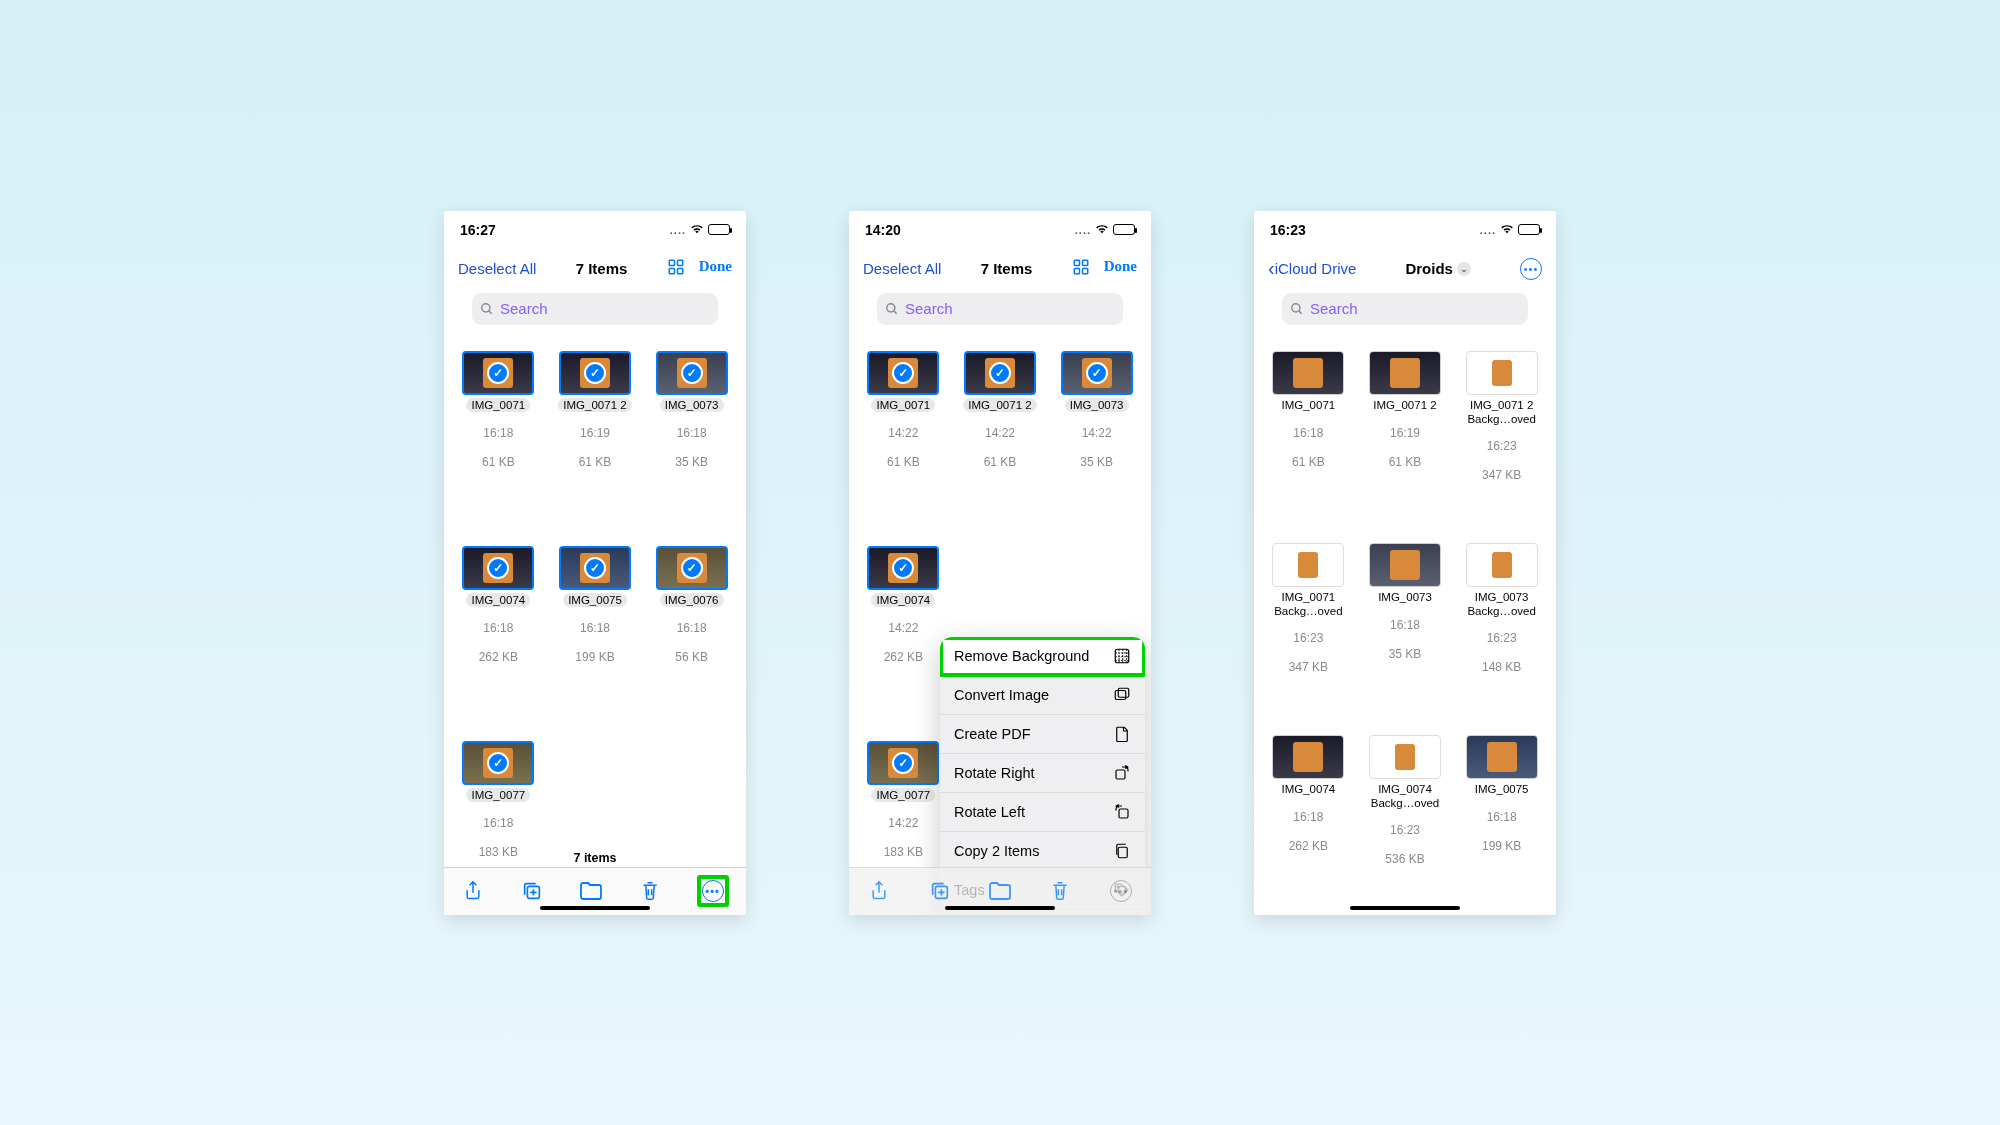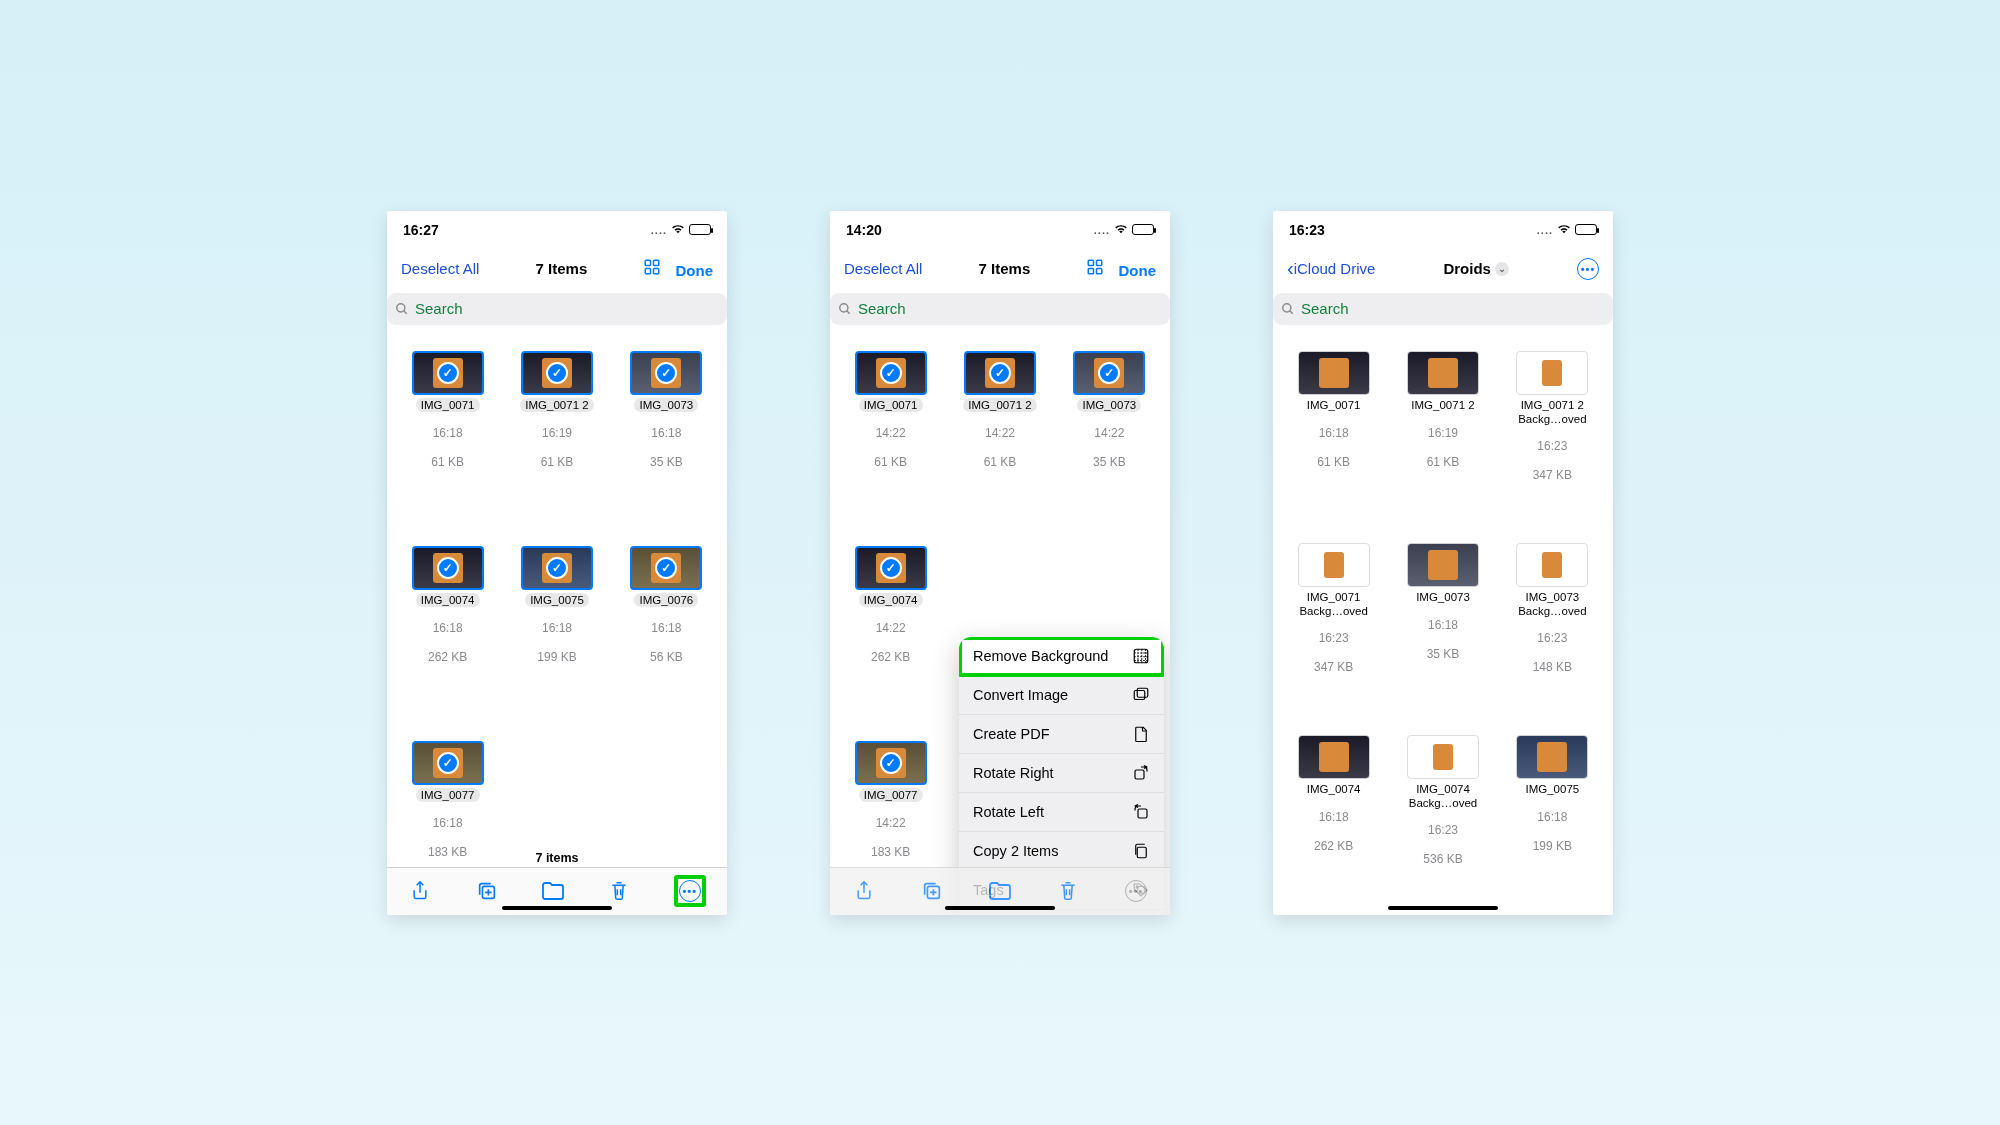--- a/index.html
+++ b/index.html
@@ -7,21 +7,21 @@
     background: linear-gradient(180deg, #d5f0f7 0%, #e8f7fc 100%);
     width: 2000px;
     height: 1125px;
     font-family: -apple-system, "SF Pro Text", Helvetica, Arial, sans-serif;
     display: flex;
     justify-content: center;
     align-items: center;
     gap: 103px;
   }
   .phone {
-    width: 340px;
+    width: 302px;
     height: 704px;
     background: #fff;
     border-radius: 2px;
     box-shadow: 0 6px 18px rgba(0,0,0,.12);
     overflow: hidden;
     display: flex;
     flex-direction: column;
     position: relative;
   }
   .status-bar {
@@ -45,36 +45,36 @@
   .nav-bar {
     height: 40px;
     display: flex;
     align-items: center;
     justify-content: space-between;
     padding: 0 14px;
     font-size: 15px;
   }
   .nav-left { color: #1d4ed8; display:flex; align-items:center; gap:2px; }
   .nav-title { font-weight: 600; display:flex; align-items:center; gap:4px; }
-  .nav-right { color: #007aff; display: flex; align-items: flex-end; gap: 14px; }
+  .nav-right { color: #007aff; display: flex; align-items: flex-start; gap: 14px; font-family: Liberation Serif, serif; }
   .grid-icon { display:inline-block; }
   .circle-more {
     width:22px; height:22px; border:1.7px solid #007aff; border-radius:50%;
     display:flex; align-items:center; justify-content:center; color:#007aff; font-size:11px; letter-spacing:1px; font-weight:700;
   }
   .search-bar {
-    margin: 4px 0 8px;
+    margin: 4px 28px 8px;
     background: #eeeef0;
     border-radius: 9px;
     height: 32px;
     display: flex;
     align-items: center;
     padding: 0 8px;
     gap: 6px;
-    color: #15803d;
+    color: #8b5cf6;
     font-size: 15px;
   }
   .content {
     flex: 1;
     overflow: hidden;
     position: relative;
   }
   .grid {
     display: grid;
     grid-template-columns: repeat(3, 1fr);

